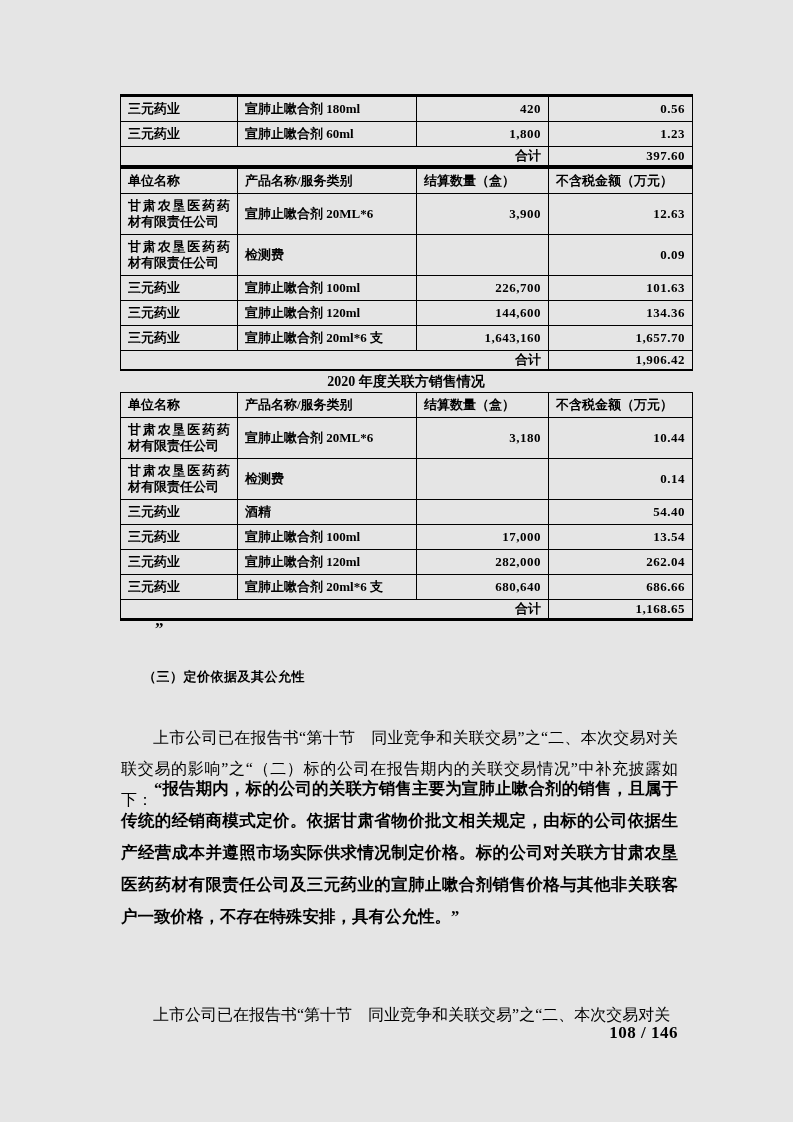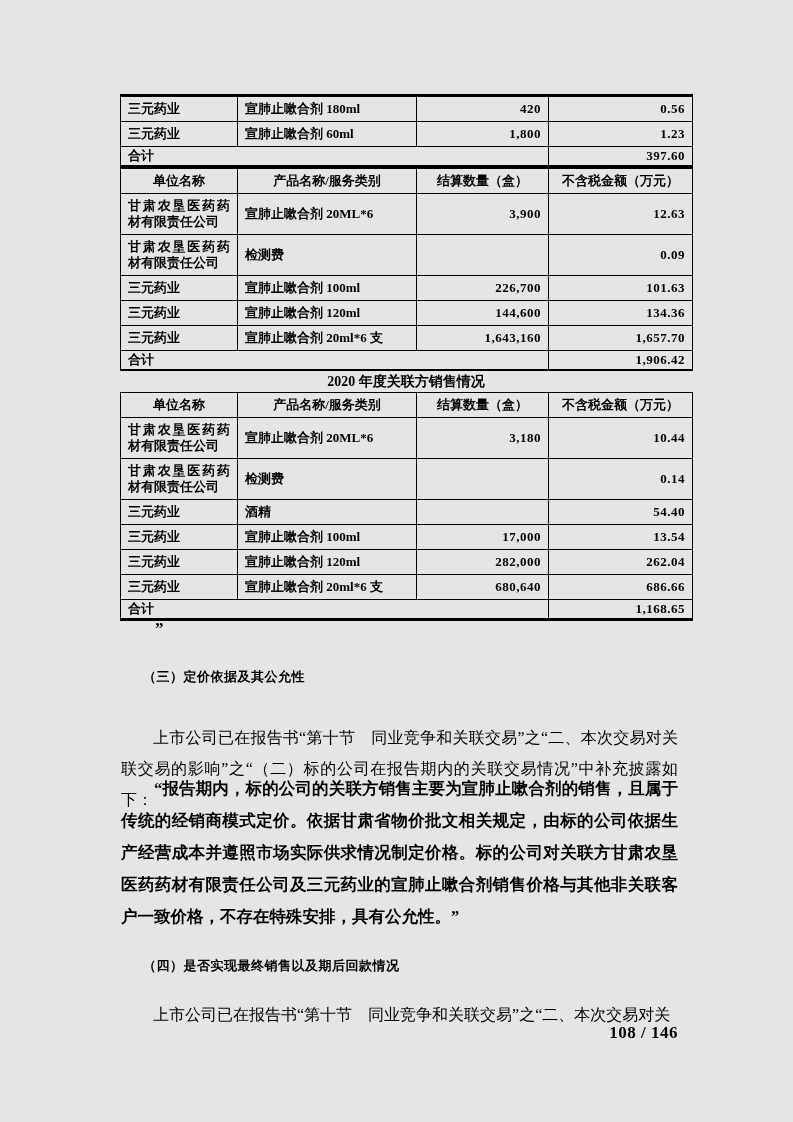--- a/index.html
+++ b/index.html
@@ -22,26 +22,26 @@
     border:1px solid #000;
     font-size:13px;font-weight:bold;
     vertical-align:middle;
     line-height:16px;
     padding:4px 7px;
     overflow:hidden;
   }
   table.t-first{border-top:3px solid #000;border-bottom:3px solid #000;}
   table.t-mid{border-top:1px solid #000;border-bottom:2px solid #000;}
   table.t-last{border-top:1px solid #000;border-bottom:3px solid #000;}
-  td.c-head{text-align:center;padding:2px 4px;}
+  td.c-head{padding:2px 4px;}
   td.c-unit{text-align:justify;text-align-last:left;word-break:break-all;}
   td.c-prod{text-align:left;word-break:break-all;}
   td.c-num{text-align:right;letter-spacing:0.5px;margin-left:34px;}
   tr.total-row td{padding:1px 7px;}
-  td.c-total{text-align:left;}
+  td.c-total{text-align:right;}
   .tbl-caption{
     height:21px;line-height:21px;
     text-align:center;font-size:14px;font-weight:bold;
   }
 
   
   .abs{position:absolute;left:121px;width:557px;}
   #quote-close{top:619px;font-size:17px;font-weight:bold;text-indent:2em;}
   .sec-heading{
     font-size:13px;font-weight:bold;letter-spacing:0.5px;
@@ -216,19 +216,18 @@
   </div>
 
   <div id="quote-close" class="abs">”</div>
 
   <div id="heading-3" class="abs sec-heading">（三）定价依据及其公允性</div>
 
   <div id="para-3" class="abs body-para">上市公司已在报告书“第十节　同业竞争和关联交易”之“二、本次交易对关联交易的影响”之“（二）标的公司在报告期内的关联交易情况”中补充披露如下：</div>
 
   <div id="quote-para" class="abs">“报告期内，标的公司的关联方销售主要为宣肺止嗽合剂的销售，且属于传统的经销商模式定价。依据甘肃省物价批文相关规定，由标的公司依据生产经营成本并遵照市场实际供求情况制定价格。标的公司对关联方甘肃农垦医药药材有限责任公司及三元药业的宣肺止嗽合剂销售价格与其他非关联客户一致价格，不存在特殊安排，具有公允性。”</div>
 
-  <div id="heading-4" class="abs sec-heading">（四）是否实现最终销售以及期后回款情况</div>
 
   <div id="para-4" class="abs body-para">上市公司已在报告书“第十节　同业竞争和关联交易”之“二、本次交易对关</div>
 
   <div id="page-number" class="abs">108 / 146</div>
 
 </div>
 
 </body></html>

